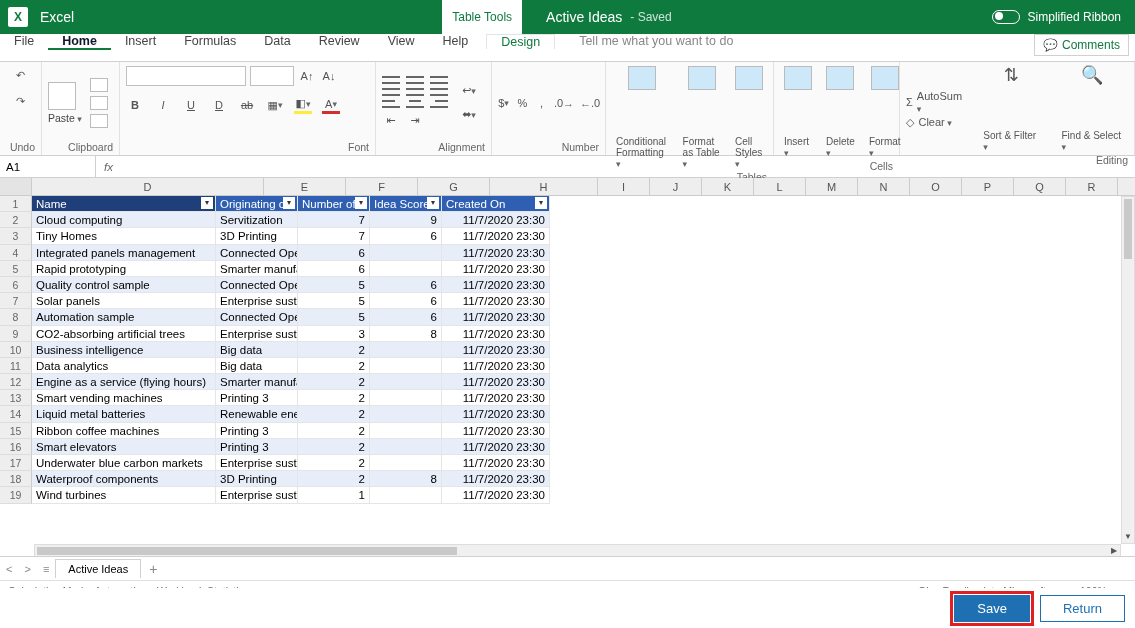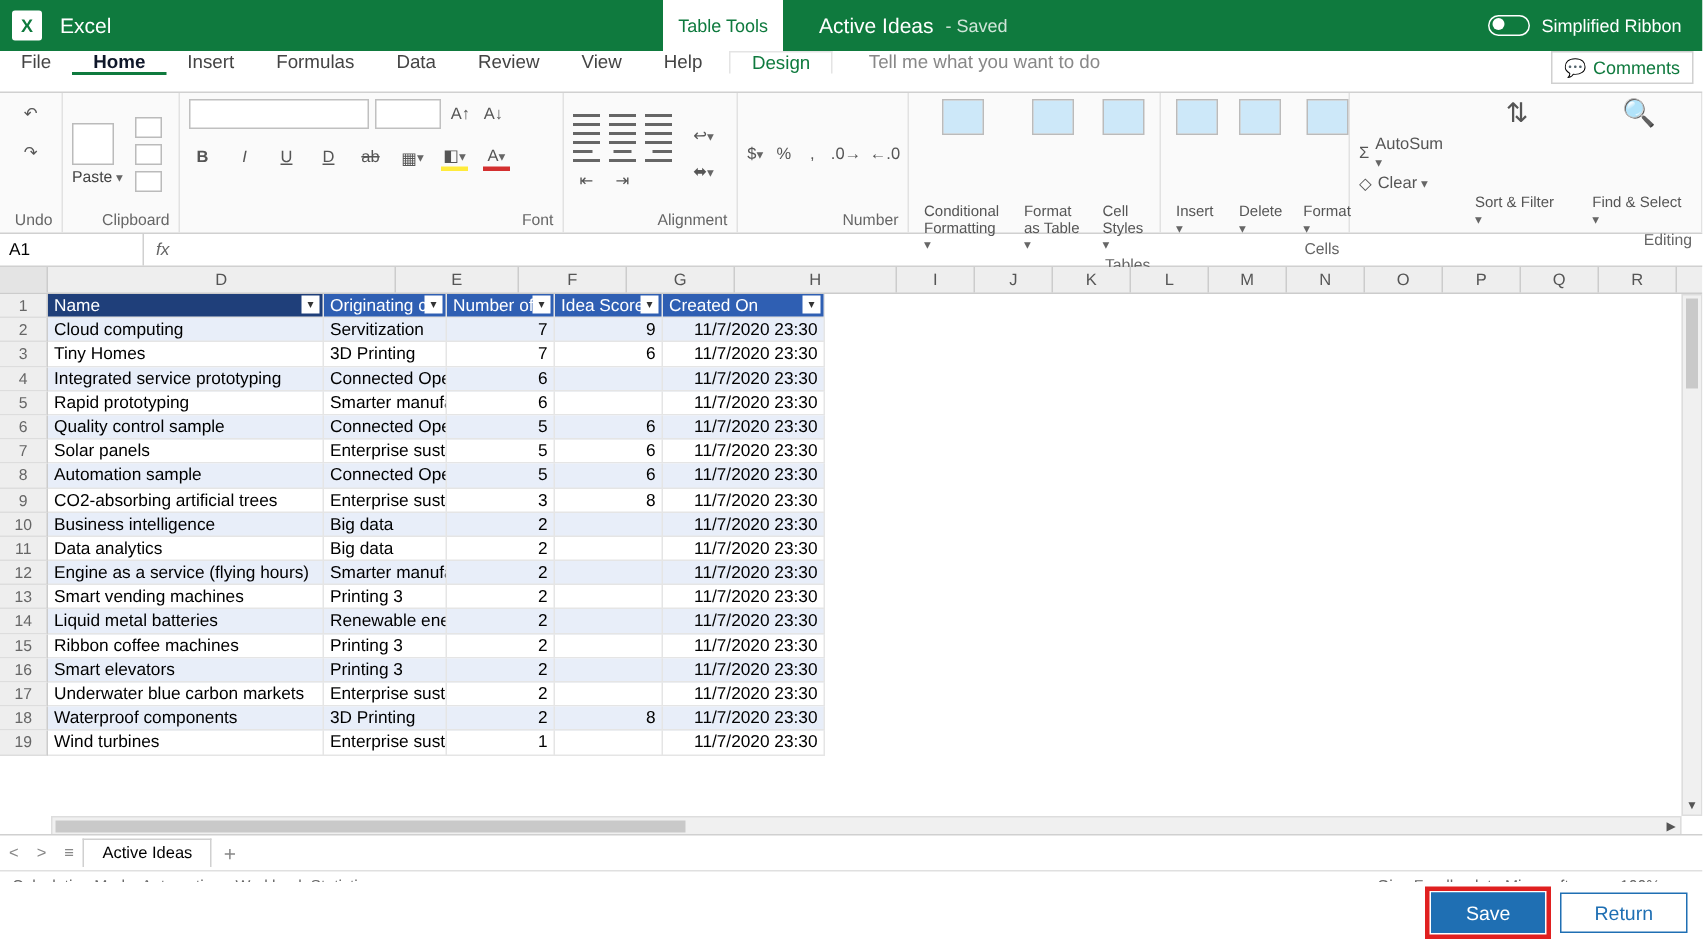--- a/index.html
+++ b/index.html
@@ -353,21 +353,21 @@
       <div class="row">
         <div class="rh">3</div>
   <div class="cell cD ">Tiny Homes</div>
   <div class="cell cE ">3D Printing</div>
   <div class="cell cF ">7</div>
   <div class="cell cG ">6</div>
   <div class="cell cH ">11/7/2020 23:30</div>
       </div>
       <div class="row">
         <div class="rh">4</div>
-  <div class="cell cD band">Integrated service prototyping</div>
+  <div class="cell cD band">Integrated panels management</div>
   <div class="cell cE band">Connected Oper</div>
   <div class="cell cF band">6</div>
   <div class="cell cG band"></div>
   <div class="cell cH band">11/7/2020 23:30</div>
       </div>
       <div class="row">
         <div class="rh">5</div>
   <div class="cell cD ">Rapid prototyping</div>
   <div class="cell cE ">Smarter manufa</div>
   <div class="cell cF ">6</div>

